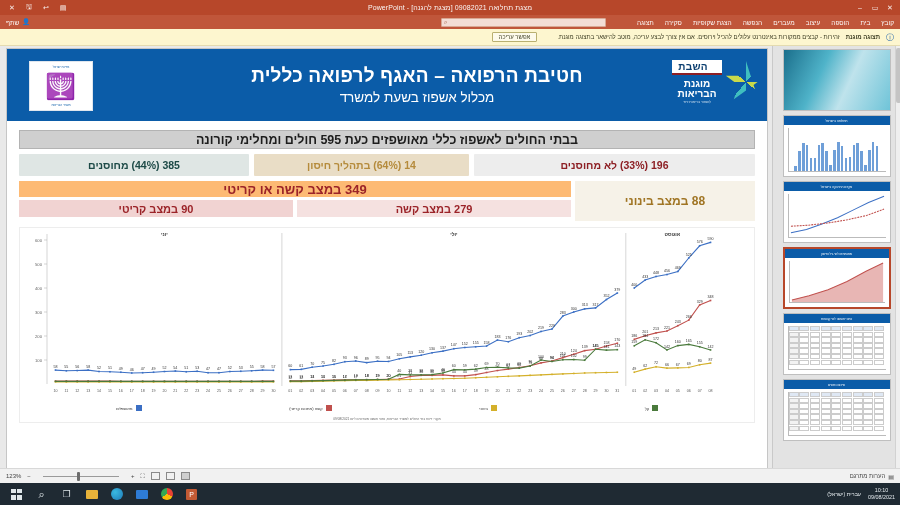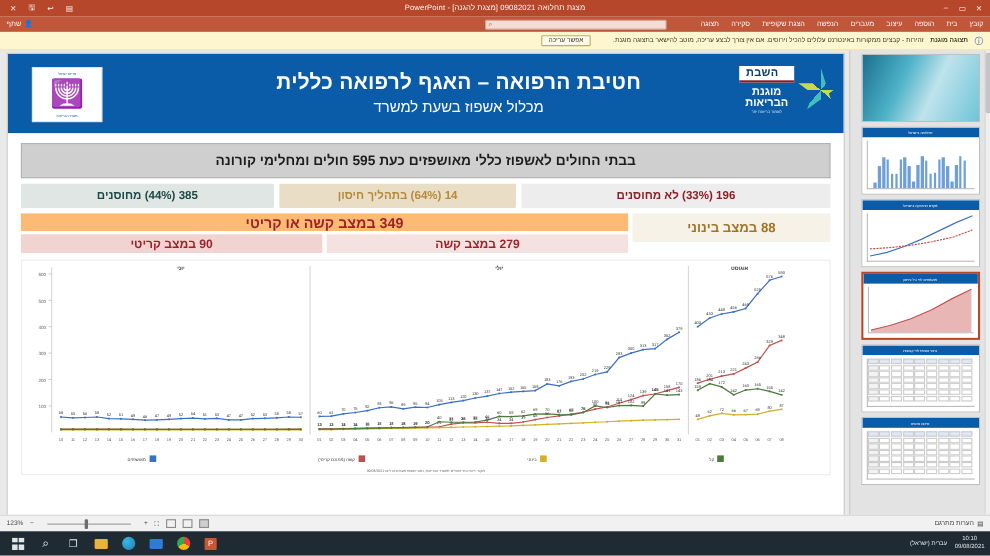--- a/index.html
+++ b/index.html
@@ -94,39 +94,39 @@
     position:absolute; left:22px; top:12px; width:64px; height:50px;
     background:#fff; border:1px solid #dfe6ee;
     display:flex; align-items:center; justify-content:center;
   }
   .emblem .men{ font-size:25px; color:#0b5ca8; line-height:1; }
   .emblem .men-txt{ position:absolute; top:3px; font-size:3px; color:#0b5ca8; }
   .emblem .men-txt2{ position:absolute; bottom:3px; font-size:3px; color:#0b5ca8; }
 
   
   .sum-bar{
-    margin:9px 12px 0 12px; height:32px; background:#cfcfcf;
+    margin:9px 12px 0 12px; height:19px; background:#cfcfcf;
     border:1px solid #b3b3b3; display:flex; align-items:center; justify-content:center;
     font-size:12.5px; font-weight:bold; color:#1d1d1d;text-align:right;
   }
 
   
   .vax-row{ margin:5px 12px 0 12px; display:flex; gap:5px; }
   .vax{
     flex:1; height:22px; display:flex; align-items:center; justify-content:center;
     font-size:10.5px; font-weight:bold; border-radius:1px;
   }
   .vax-1{ background:#ededed; color:#8d1f24; }
   .vax-2{ background:#e9ddc6; color:#b58b3c; flex:0 0 215px; }
   .vax-3{ background:#dfe6e4; color:#1d4a47; flex:0 0 230px; }
 
   
   .sev-row{ margin:5px 12px 0 12px; display:flex; gap:4px; align-items:stretch; }
   .sev{
-    height:26px; display:flex; align-items:center; justify-content:center;
+    height:40px; display:flex; align-items:center; justify-content:center;
     font-size:12px; font-weight:bold;
   }
   .sev-reported{ flex:0 0 98px; background:#f6efef; color:#b5464a; }
   .sev-light{ flex:0 0 195px; background:#dde5d8; color:#2e4628; }
   .sev-mid{ flex:0 0 180px; background:#f6f2e8; color:#a07524; }
   .sev-crit-wrap{ flex:1; display:flex; flex-direction:column; gap:3px; }
   .sev-crit-top{
     background:#fdba74; color:#9b2328; font-size:13px; font-weight:bold;
     height:16px; display:flex; align-items:center; justify-content:center;
   }

